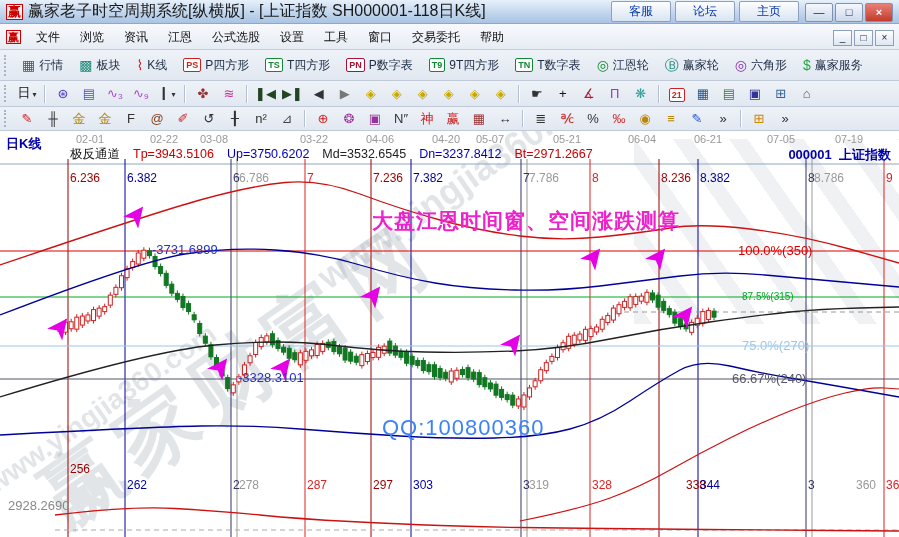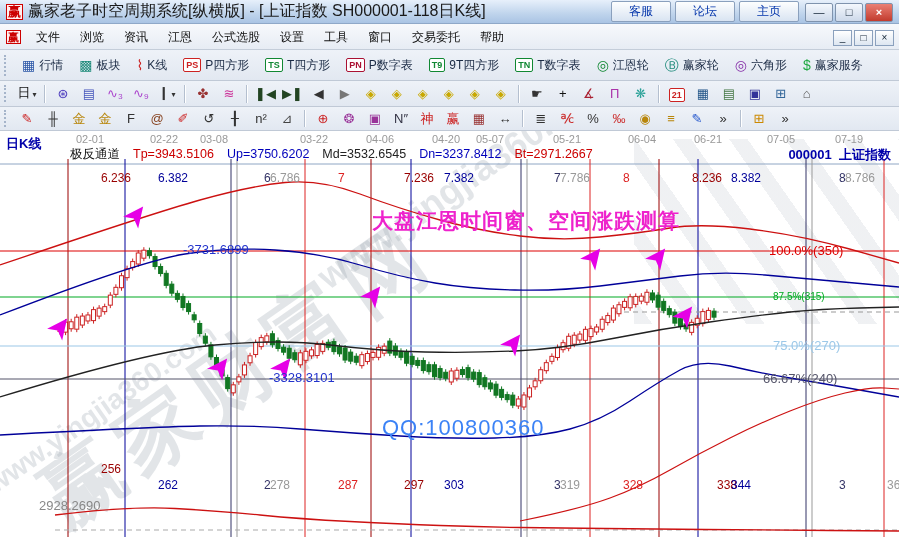--- a/index.html
+++ b/index.html
@@ -38,21 +38,21 @@
   .gicon{font-size:14px;line-height:14px;}
   .ibox{display:inline-block;font-size:9px;font-weight:bold;line-height:10px;border:1px solid currentColor;
         padding:1px 2px;background:#fff;border-radius:2px;}
   .tool{display:inline-block;min-width:20px;text-align:center;font-size:13px;line-height:20px;
         padding:0 2px;margin:0 1px;cursor:default;}
   .tool .caret{font-size:8px;color:#333;}
   .tsep{width:1px;height:72%;background:#b4bfcf;border-right:1px solid #fff;margin:0 4px;}
   
   #chart{position:absolute;left:0;top:131px;width:899px;height:406px;background:#fff;overflow:hidden;}
   #chart-svg{position:absolute;left:0;top:0;}
-  .chart-lab{position:absolute;white-space:nowrap;font-size:12px;line-height:13px;padding-left:31px;}
+  .chart-lab{position:absolute;white-space:nowrap;font-size:12px;line-height:13px;}
   .kl{position:absolute;left:6px;top:4px;color:#0000aa;font-size:13px;font-weight:bold;}
   .ind-row{position:absolute;left:70px;top:15px;font-size:12.5px;color:#111;white-space:nowrap;}
   .ind-val{margin-left:13px;}
   .stock-info{position:absolute;right:8px;top:15px;font-size:13px;color:#0000aa;font-weight:bold;}
   .date-lab{position:absolute;top:2px;font-size:11px;color:#999;transform:translateX(-50%);}
   .wm{position:absolute;color:rgba(160,168,180,.30);pointer-events:none;font-weight:bold;}
   .wm-stripes{position:absolute;right:0;top:8px;width:265px;height:185px;pointer-events:none;
      background:repeating-linear-gradient(55deg,rgba(150,160,175,.15) 0 15px,transparent 15px 46px);}
   .headline{position:absolute;color:#ee22cc;font-size:21px;letter-spacing:1px;font-weight:bold;}
   .qq{position:absolute;color:#3b82f6;font-size:22px;font-weight:normal;letter-spacing:1px;}

